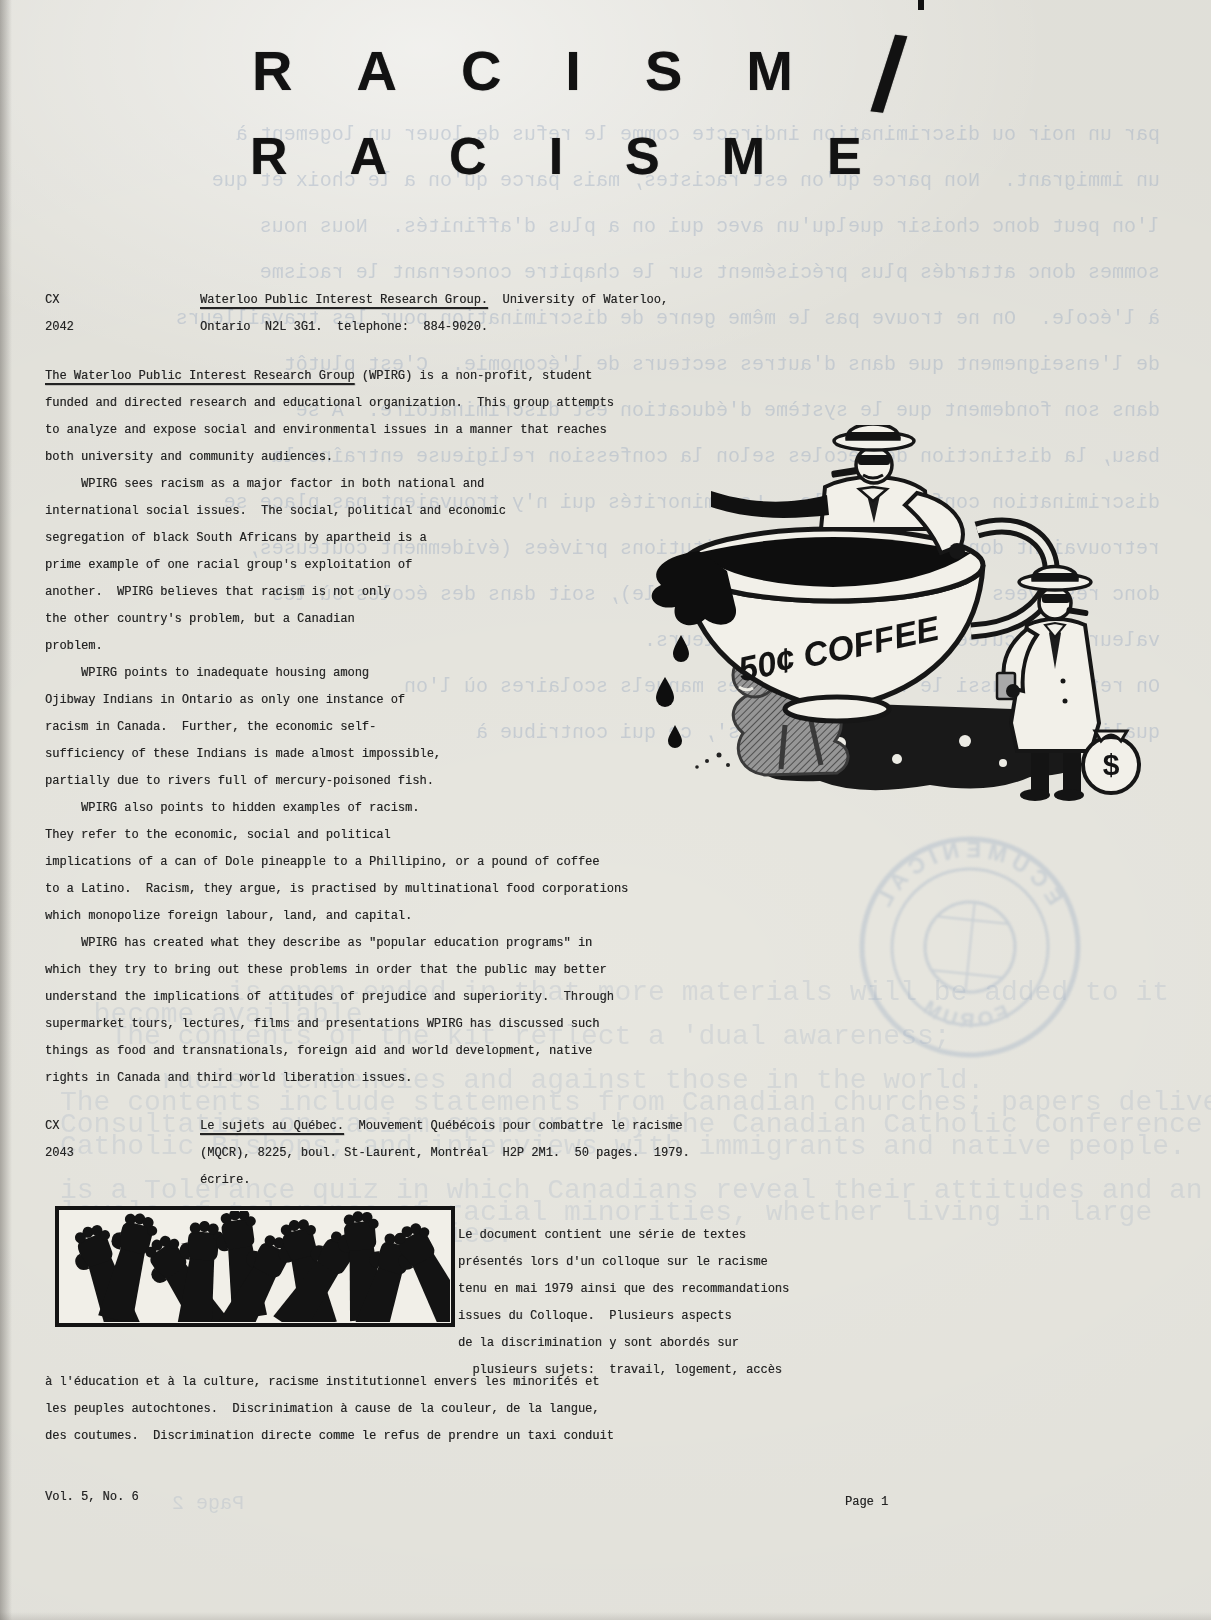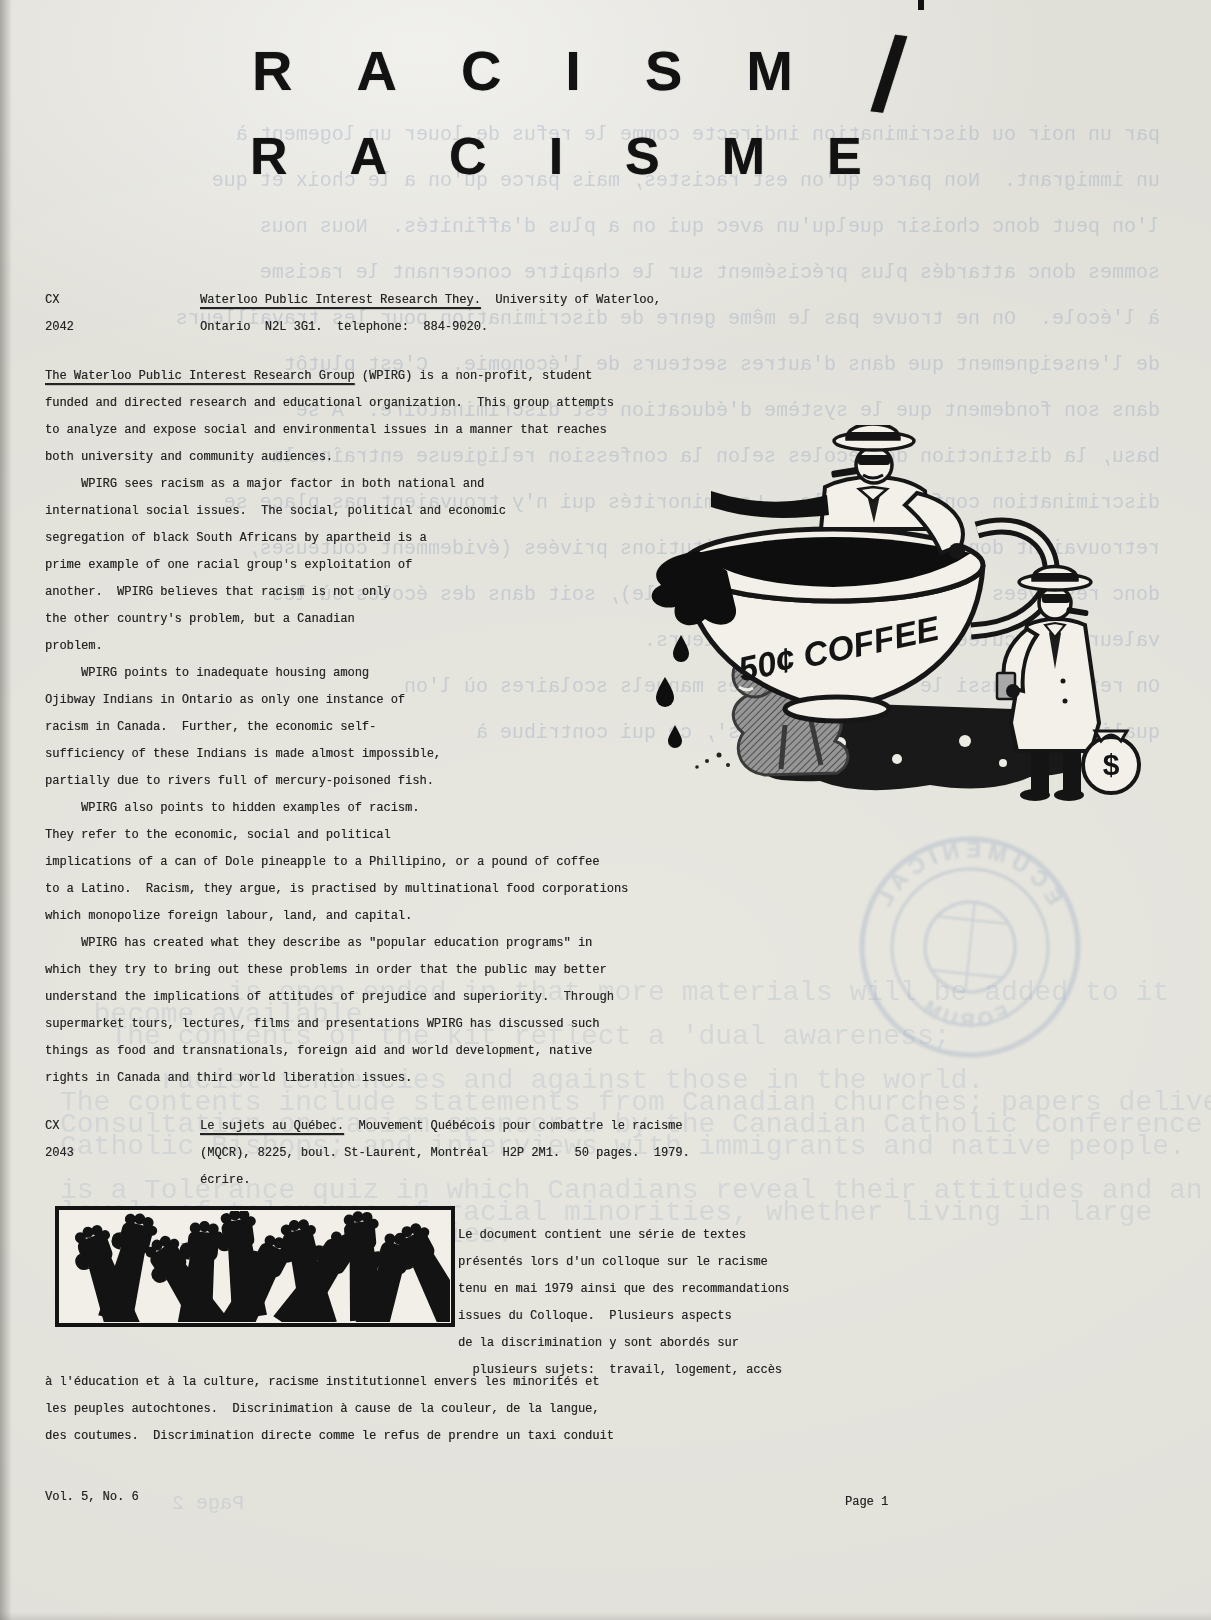--- a/index.html
+++ b/index.html
@@ -105,21 +105,21 @@
     </svg>
   </div>
 
   <div class="title-line" id="title1">RACISM</div>
   <div class="title-line" id="titleSlash">/</div>
   <div class="title-line" id="title2">RACISME</div>
 
   <div class="mono" style="left:45px;top:287px;"><span>CX</span>
 <span>2042</span></div>
 
-  <div class="mono" style="left:200px;top:287px;width:880px;"><span class="u">Waterloo Public Interest Research They.</span><span>  University of Waterloo,
+  <div class="mono" style="left:200px;top:287px;width:880px;"><span class="u">Waterloo Public Interest Research Group.</span><span>  University of Waterloo,
 Ontario  N2L 3G1.  telephone:  884-9020.</span></div>
 
   <div class="mono" style="left:45px;top:363px;width:1010px;"><span class="u">The Waterloo Public Interest Research Group</span><span> (WPIRG) is a non-profit, student
 funded and directed research and educational organization.  This group attempts
 to analyze and expose social and environmental issues in a manner that reaches
 both university and community audiences.
      WPIRG sees racism as a major factor in both national and
 international social issues.  The social, political and economic
 segregation of black South Africans by apartheid is a
 prime example of one racial group's exploitation of

